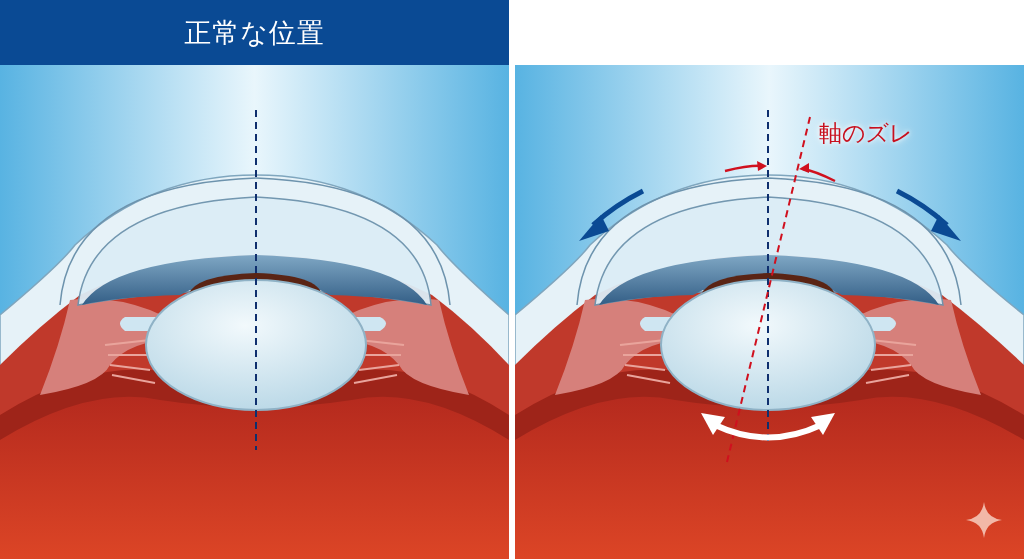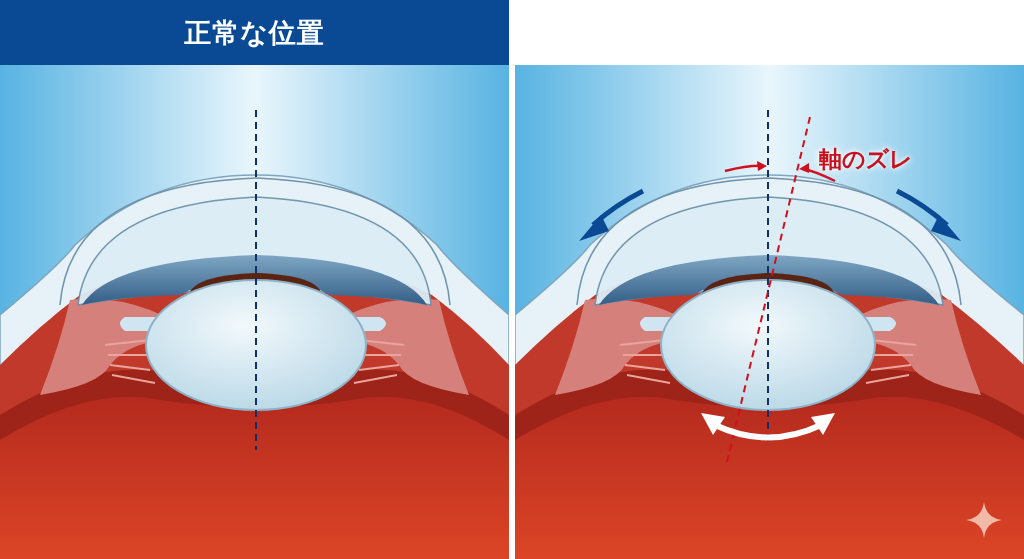--- a/index.html
+++ b/index.html
@@ -2,24 +2,24 @@
 <html><head>
 <meta charset="utf-8">
 <style>
   html, body { margin: 0; padding: 0; }
   body { width: 1024px; height: 559px; overflow: hidden; background: #ffffff; font-family: "DejaVu Sans", sans-serif; }
   .stage { position: relative; width: 1024px; height: 559px; }
   .panel { position: absolute; top: 0; width: 509px; height: 559px; overflow: hidden; }
   .panel.left { left: 0; }
   .panel.right { left: 515px; }
   .header { position: absolute; left: 0; top: 0; width: 100%; height: 65px; background: #0a4a94; display: flex; align-items: center; justify-content: center; }
-  .header span { color: #ffffff; font-size: 27px; font-weight: bold; letter-spacing: 1px; }
+  .header span { color: #ffffff; font-size: 27px; font-weight: normal; letter-spacing: 1px; }
   .art { position: absolute; left: 0; top: 65px; width: 509px; height: 494px; }
   .divider { position: absolute; left: 509px; top: 0; width: 6px; height: 559px; background: #ffffff; }
-  .axis-label { position: absolute; left: 304px; top: 144px; color: #c8101e; font-size: 23px; font-weight: bold; text-shadow: 0 0 4px #ffffff, 0 0 8px #ffffff; }
+  .axis-label { position: absolute; left: 304px; top: 118px; color: #c8101e; font-size: 23px; font-weight: normal; text-shadow: 0 0 4px #ffffff, 0 0 8px #ffffff; }
   .sparkle { position: absolute; left: 966px; top: 502px; width: 36px; height: 36px; }
 </style>
 </head>
 <body>
 
 <div class="stage">
 
   <div class="panel left">
     <div class="header">
       <span>正常な位置</span>

